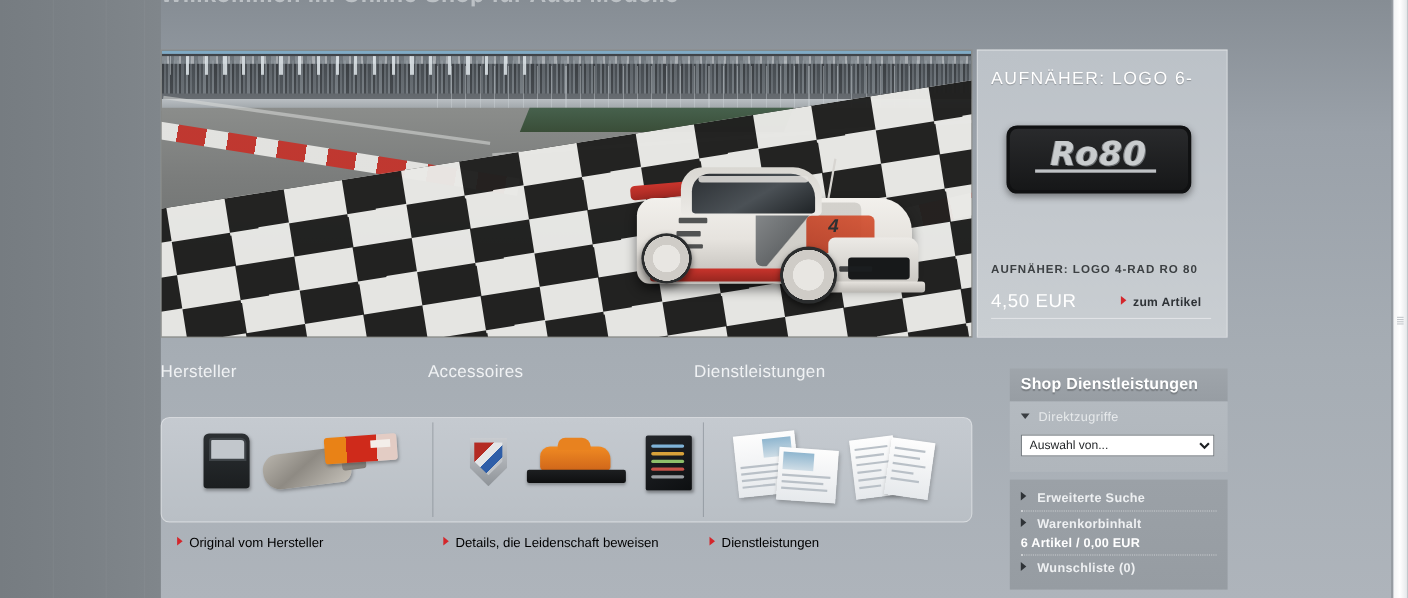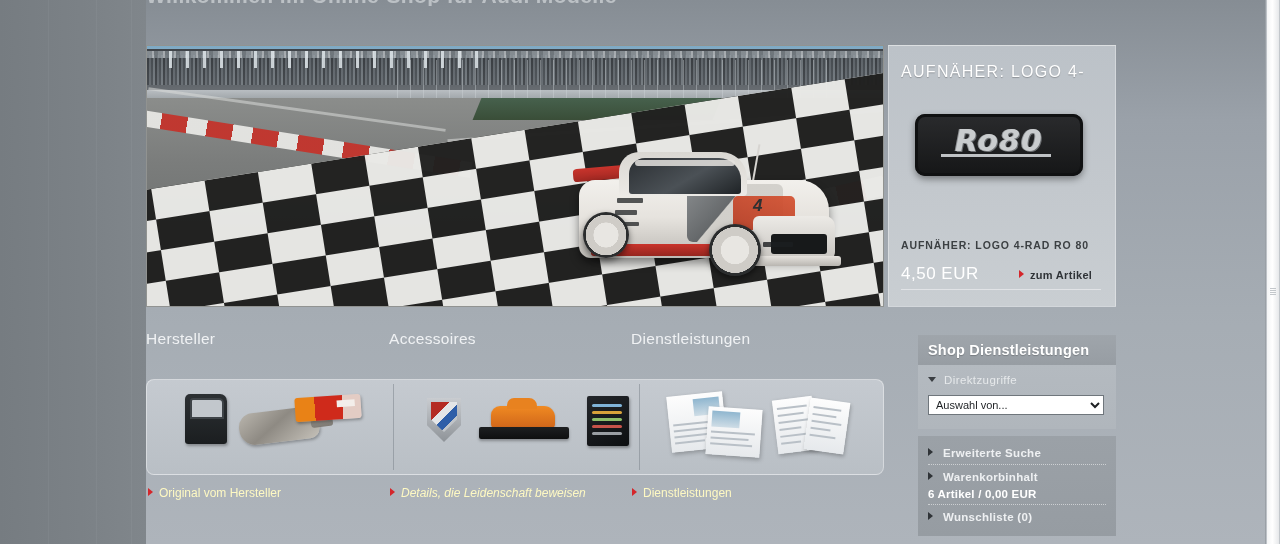--- a/index.html
+++ b/index.html
@@ -185,22 +185,22 @@
     box-shadow:1px 2px 3px rgba(0,0,0,.35);overflow:hidden;}
   .brochure i{position:absolute;left:5px;height:3px;width:30px;border-radius:2px;}
 
   
   .doc{position:absolute;background:linear-gradient(to bottom,#fdfdfd,#e6e9ec);
     box-shadow:1px 2px 4px rgba(0,0,0,.25);}
   .doc i{position:absolute;left:4px;height:2px;background:#b9c0c7;}
   .doc .pic{position:absolute;background:linear-gradient(to bottom,#8fb6cf,#cfdde6);}
 
   
-  .linkrow{position:absolute;top:486px;font-size:12px;color:#fef9c3;}
-  .linkrow.l1{left:148px;} .linkrow.l2{left:390px;font-style:italic;} .linkrow.l3{left:632px;}
+  .linkrow{position:absolute;top:486px;font-size:12px;color:#000000;margin-left:13px;}
+  .linkrow.l1{left:148px;} .linkrow.l2{left:390px;} .linkrow.l3{left:632px;}
   .tri{display:inline-block;width:0;height:0;margin-right:6px;
     border-left:5px solid #d4262b;border-top:4px solid transparent;
     border-bottom:4px solid transparent;vertical-align:1px;}
 
   
   .snav{position:absolute;left:918px;top:335px;width:198px;}
   .snav-head{height:30px;line-height:30px;padding:0 0 0 10px;color:#fff;
     font-size:14.5px;font-weight:bold;letter-spacing:.2px;
     background:linear-gradient(to bottom,#9fa5ab,#979da3);
     text-shadow:0 1px 1px rgba(0,0,0,.22);}
@@ -270,21 +270,21 @@
       <div class="decal" style="left:60px;top:60px;width:26px;height:5px"></div>
       <div class="decal" style="left:58px;top:72px;width:22px;height:5px"></div>
       <div class="decal" style="left:62px;top:84px;width:20px;height:4px"></div>
       <div class="decal" style="left:206px;top:104px;width:30px;height:5px;background:#1c1e20"></div>
       <div class="wheel rear"></div>
       <div class="wheel front"></div>
     </div>
   </div>
 
   <div class="prodcard">
-    <div class="prod-title">AUFNÄHER: LOGO 4-</div>
+    <div class="prod-title">AUFNÄHER: LOGO 6-</div>
     <div class="patch">
       <div class="patch-txt">
         <span>Ro</span><span>80</span>
       </div>
       <div class="patch-line"></div>
     </div>
     <div class="prod-sub">AUFNÄHER: LOGO 4-RAD RO 80</div>
     <div class="prod-price">4,50 EUR</div>
     <div class="prod-link">
       <span class="tri"></span><span>zum Artikel</span>

